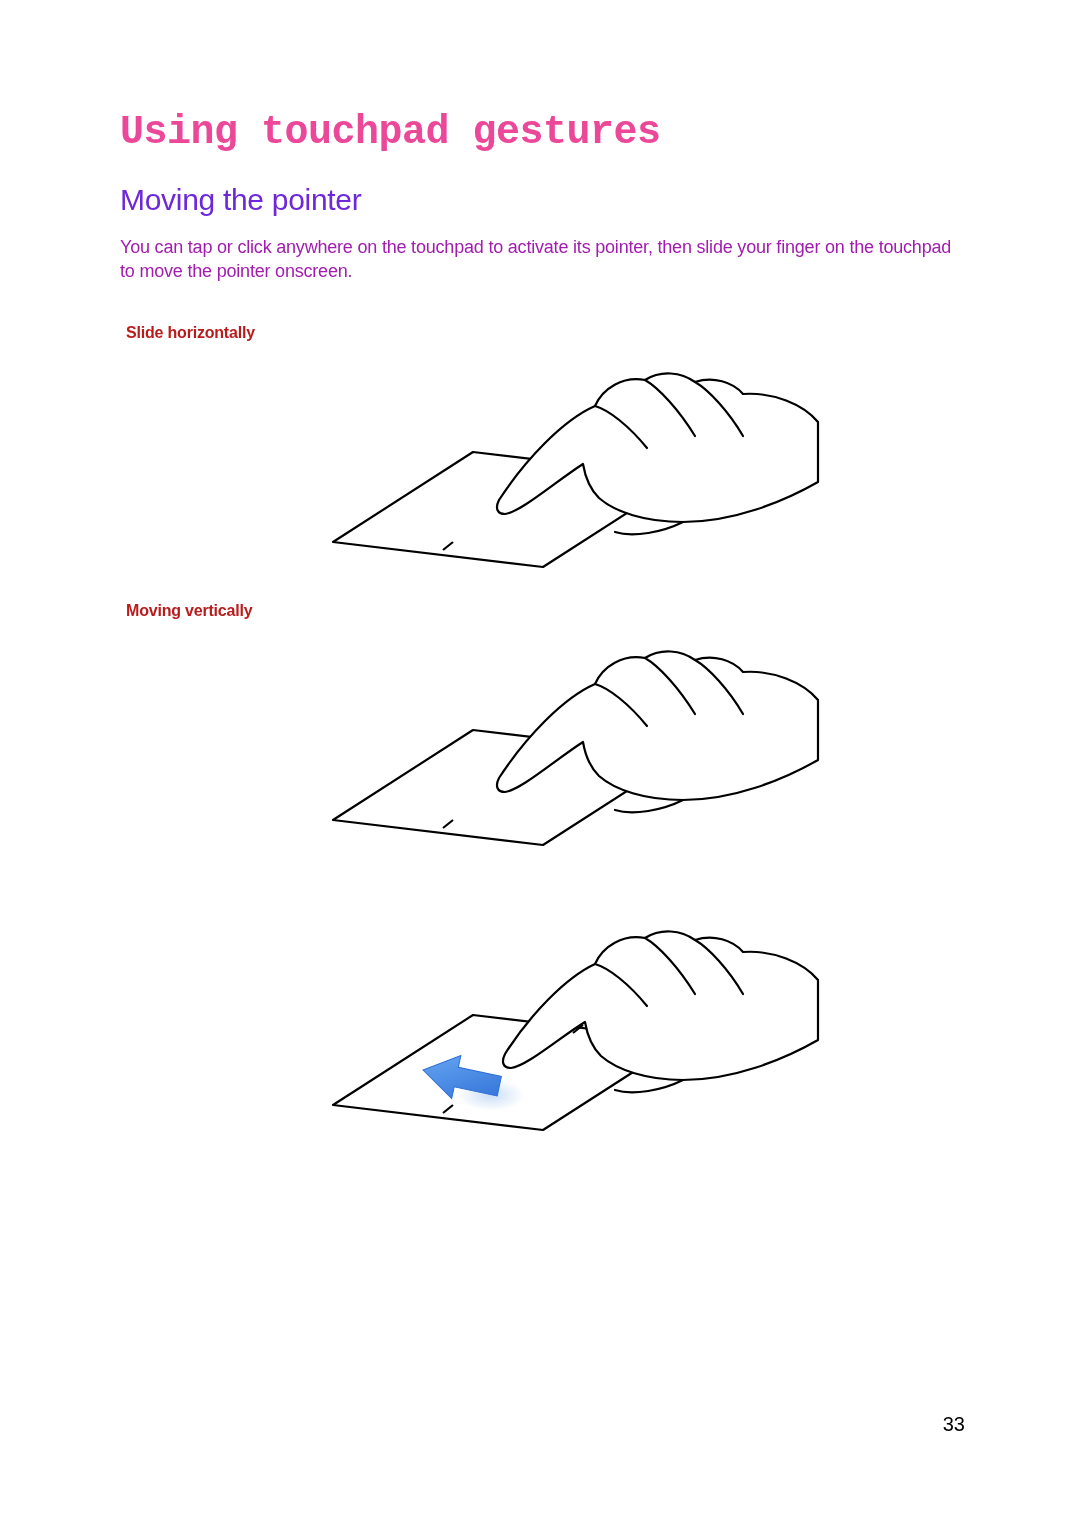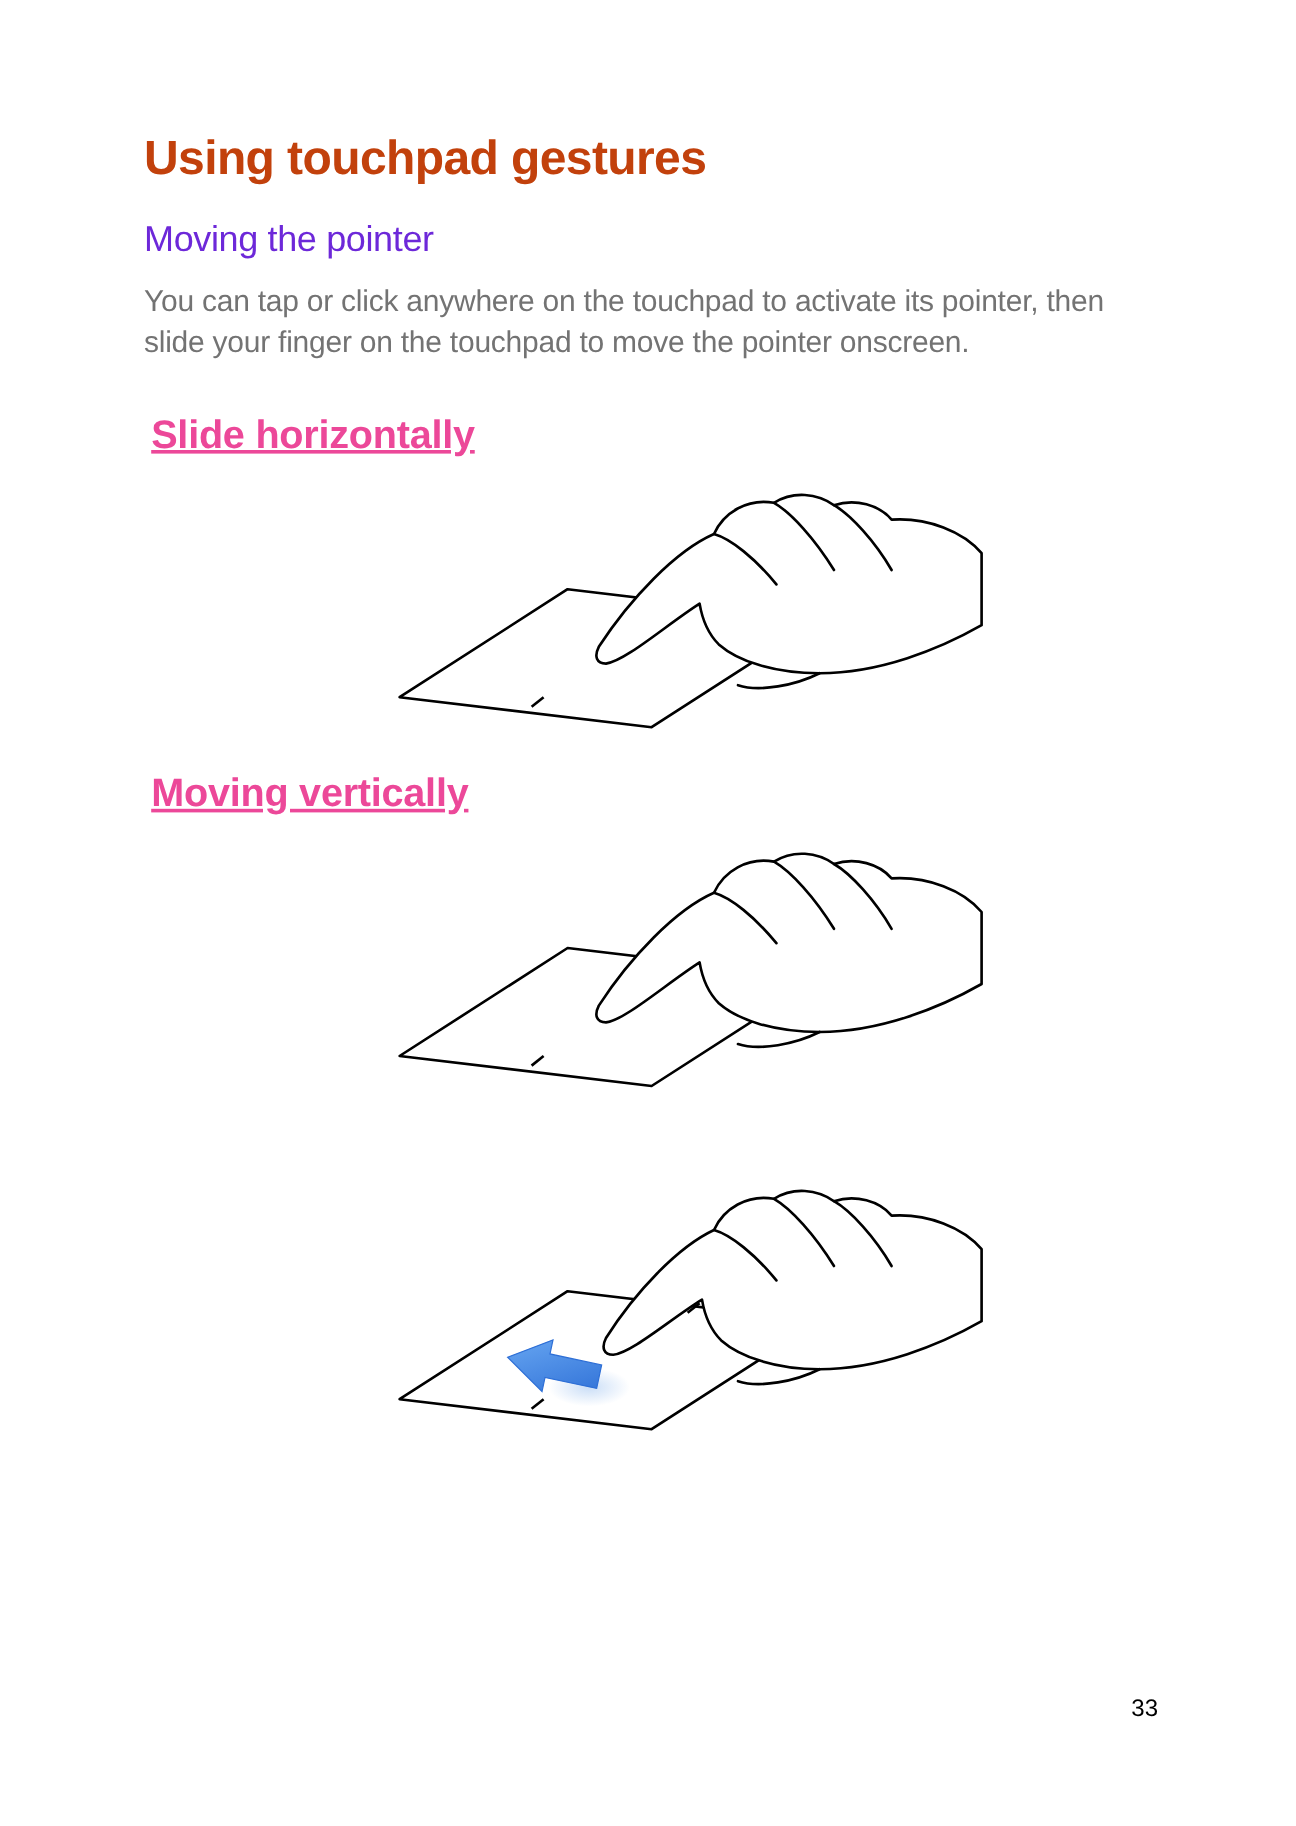--- a/index.html
+++ b/index.html
@@ -10,50 +10,50 @@
     color: #000;
   }
   .page {
     width: 1080px;
     height: 1522px;
     position: relative;
     box-sizing: border-box;
     padding: 110px 115px 0 120px;
   }
   h1.section-title {
-    color: #c2410c;
+    color: #ec4899;
     font-size: 40px;
     font-weight: 700;
     margin: 0 0 28px 0;
     letter-spacing: -0.5px;
+    font-family: Liberation Mono, monospace;
   }
   h2.subsection-title {
     color: #6d28d9;
     font-size: 30px;
     font-weight: 400;
     margin: 0 0 18px 0;
     letter-spacing: -0.3px;
   }
   p.body-text {
-    font-size: 25px;
+    font-size: 18px;
     line-height: 1.35;
     margin: 0 0 40px 0;
-    color: #737373;
+    color: #a21caf;
     letter-spacing: -0.2px;
   }
   .gesture-block {
     margin-bottom: 6px;
   }
   .gesture-label {
-    font-size: 33px;
+    font-size: 16px;
     font-weight: 700;
     margin: 0 0 -10px 6px;
-    color: #ec4899;
+    color: #b91c1c;
     letter-spacing: -0.2px;
-    text-decoration: underline;
   }
   .illus-wrap {
     text-align: center;
   }
   .illus-wrap svg {
     display: inline-block;
   }
   .page-number {
     position: absolute;
     bottom: 86px;

